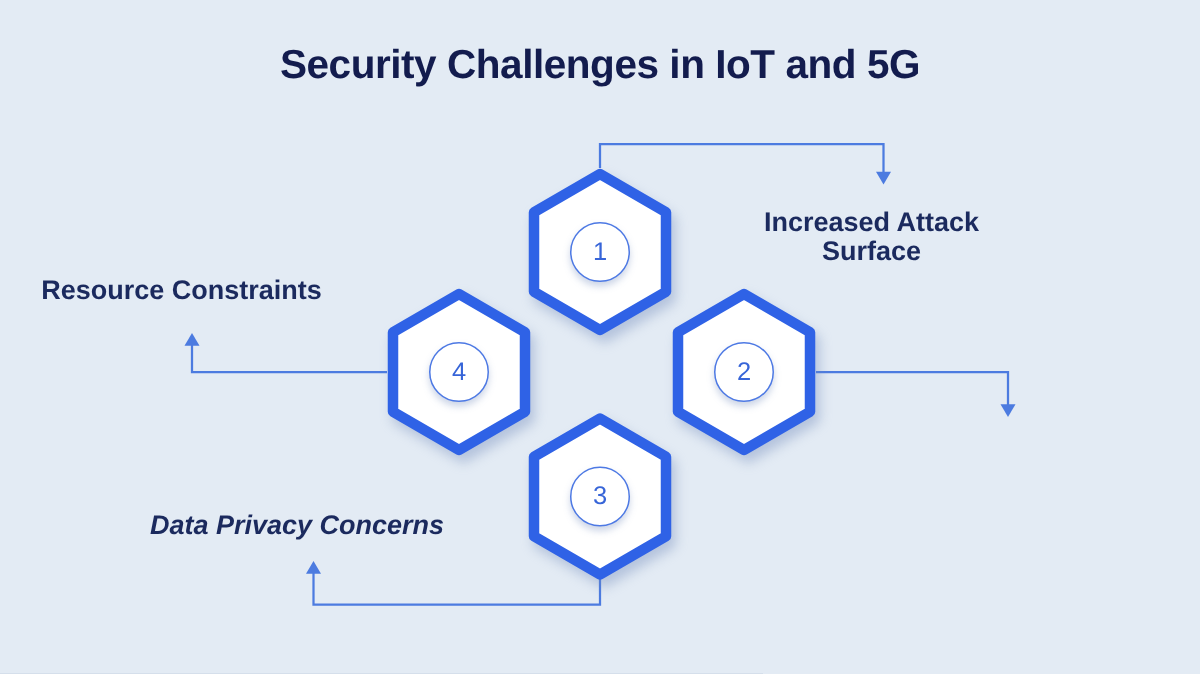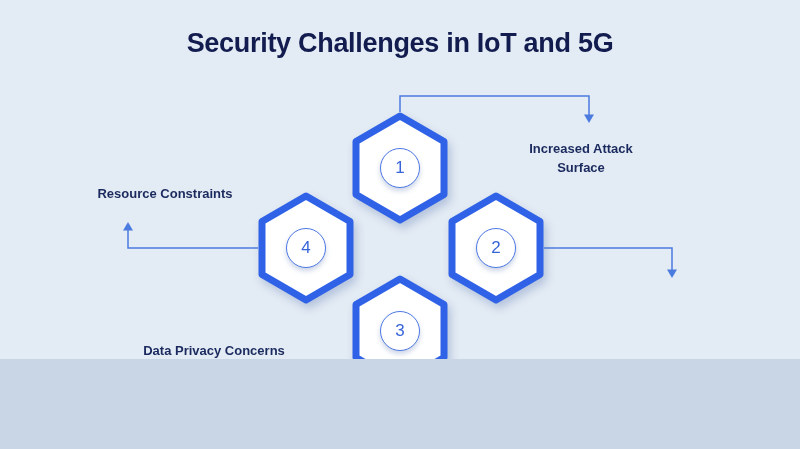--- a/index.html
+++ b/index.html
@@ -4,21 +4,21 @@
 <style>
   html, body {
     margin: 0;
     padding: 0;
     background: #c9d6e6;
     font-family: "Liberation Sans", "DejaVu Sans", sans-serif;
   }
   .canvas {
     position: relative;
     width: 800px;
-    height: 359px;
+    height: 449px;
     margin: 0 auto;
     background: #e3ebf4;
     overflow: hidden;
   }
   .title {
     position: absolute;
     left: 0;
     top: 28px;
     width: 800px;
     text-align: center;
@@ -77,21 +77,21 @@
     display: flex;
     align-items: center;
     justify-content: center;
     font-size: 17px;
     color: #3765d8;
   }
   .label {
     position: absolute;
     transform: translateX(-50%);
     text-align: center;
-    font-size: 13px;
+    font-size: 18px;
     font-weight: 600;
     line-height: 19px;
     color: #1b2a5e;
   }
   .label.nowrap { white-space: nowrap; }
   .label.wrap { width: 152px; }
 </style>
 </head>
 <body>
 
@@ -146,17 +146,17 @@
       <polygon class="hex-shape" points="48,4 92,29.5 92,82.5 48,108 4,82.5 4,29.5"></polygon>
     </svg>
     <div class="number-circle">
       <span>4</span>
     </div>
   </div>
 
   <div class="label wrap" style="left:581px; top:139px;">Increased Attack Surface</div>
 
 
-  <div class="label nowrap" style="left:214px; top:341px;">Data Privacy Concerns</div>
+  <div class="label nowrap" style="left:198px; top:341px;font-style:italic;">Data Privacy Concerns</div>
 
-  <div class="label nowrap" style="left:121px; top:184px;margin-left:44px;">Resource Constraints</div>
+  <div class="label nowrap" style="left:121px; top:184px;">Resource Constraints</div>
 
 </div>
 
 </body></html>

